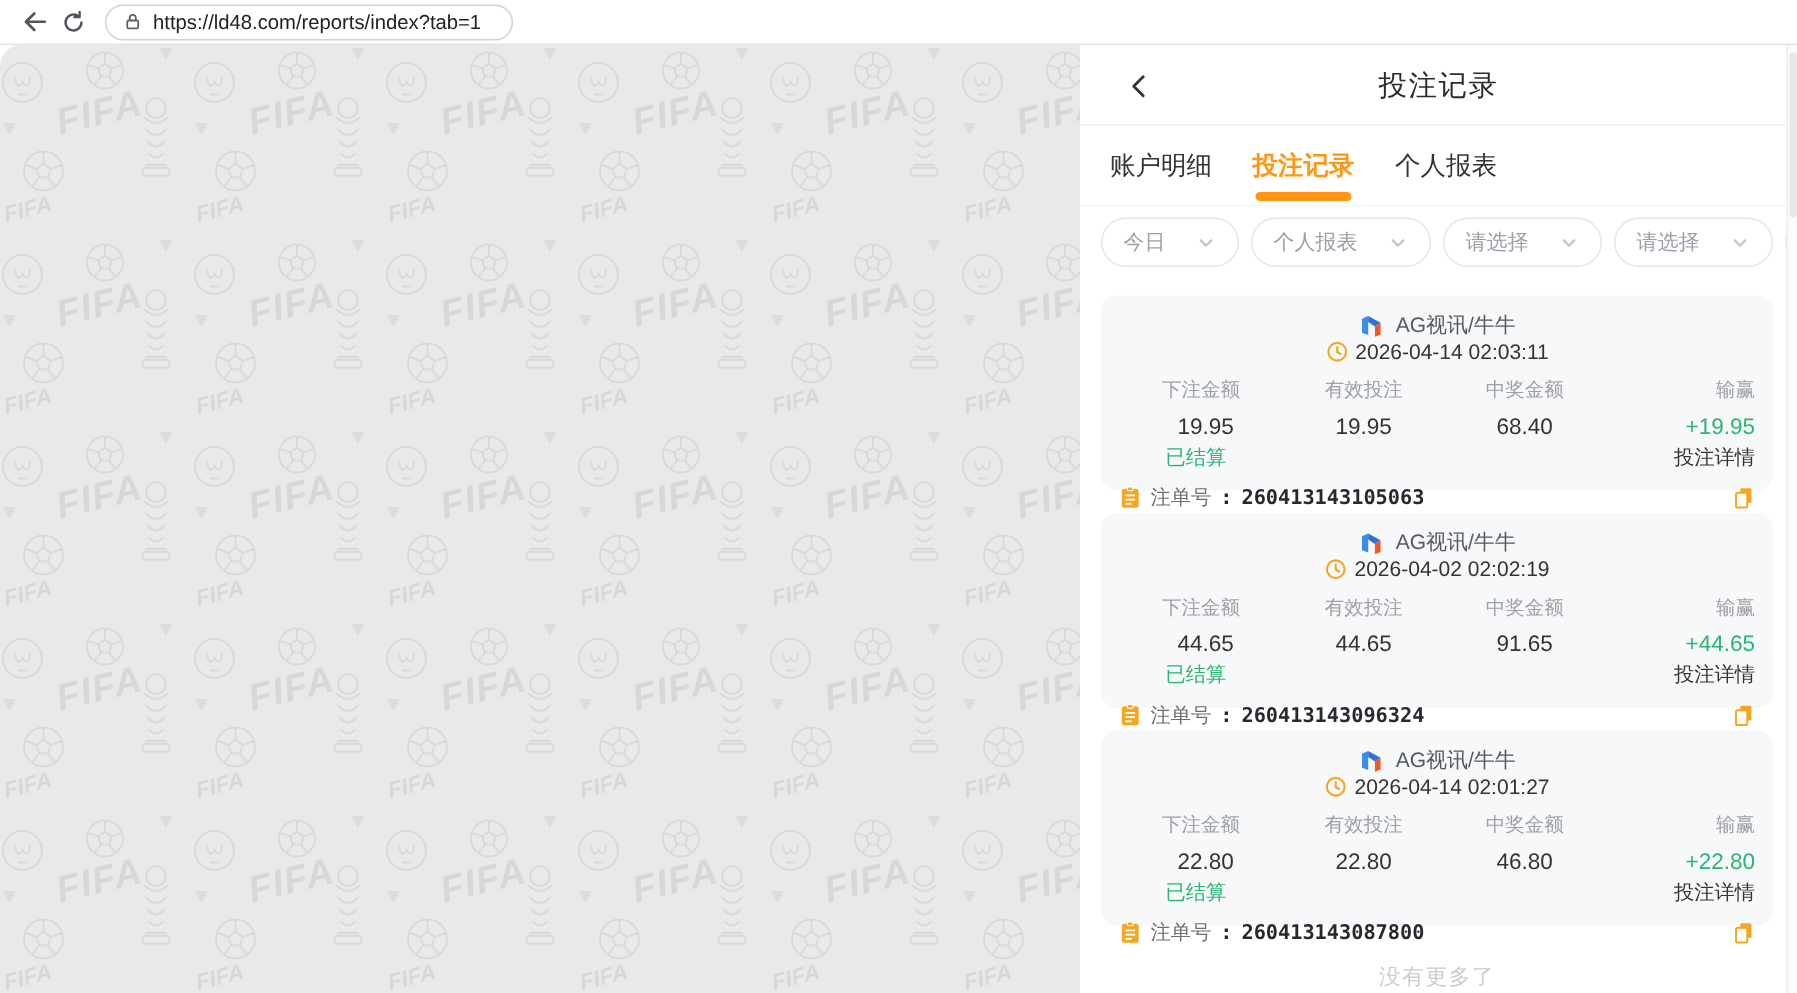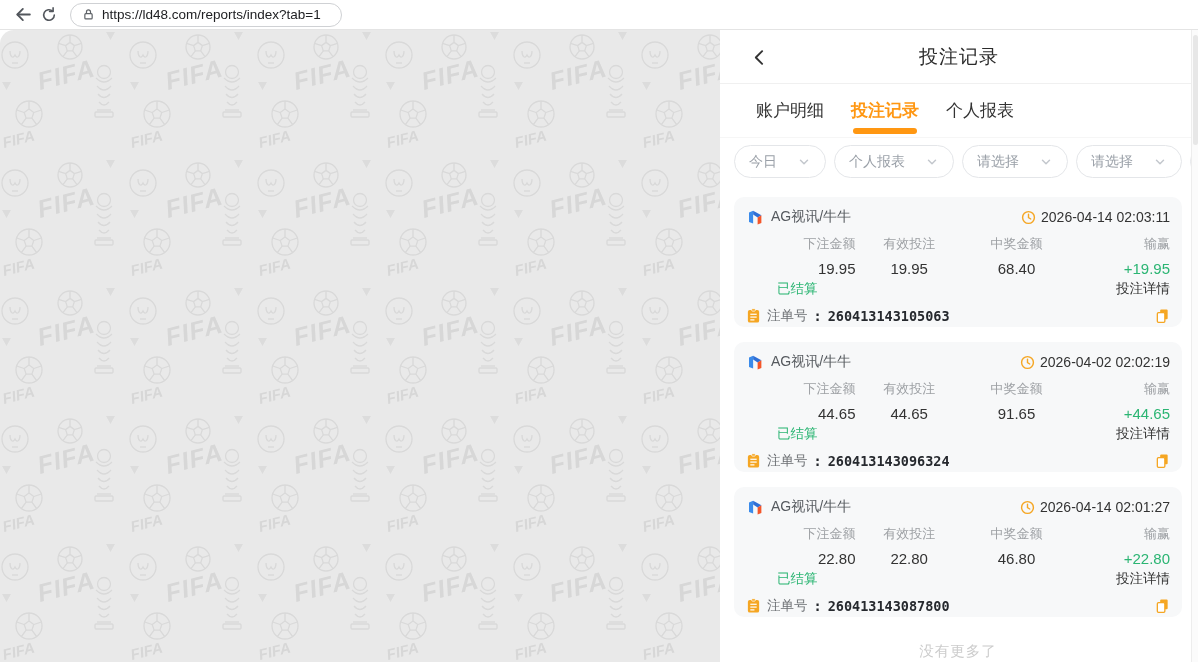--- a/index.html
+++ b/index.html
@@ -18,36 +18,36 @@
   .wallpaper { flex:1 1 auto; position:relative; background:#fff; overflow:hidden; }
   .wp-bg { position:absolute; inset:0; background:#e9e9e9; border-top-left-radius:14px; overflow:hidden; }
   .wp-bg svg { display:block; width:100%; height:100%; }
 
   
   .panel { width:478px; flex:0 0 478px; background:#fff; position:relative; display:flex; flex-direction:column; overflow:hidden; }
   .panel-header { height:55px; position:relative; display:flex; align-items:center; justify-content:center; border-bottom:1px solid #f0f0f0; background:#fff; }
   .back-btn { position:absolute; left:24px; top:0; height:55px; width:30px; display:flex; align-items:center; justify-content:center; cursor:pointer; }
   .panel-title { font-size:19px; color:#2b2b2b; letter-spacing:1px; }
 
-  .tabs { display:flex; align-items:stretch; gap:27px; padding:0 36px; height:55px; border-bottom:1px solid #f6f6f6; background:#fff; }
+  .tabs { display:flex; align-items:stretch; gap:27px; padding:0 20px; height:55px; border-bottom:1px solid #f6f6f6; background:#fff; }
   .tab { position:relative; display:flex; align-items:center; font-size:17px; color:#333; cursor:pointer; }
   .tab.active { color:#ff9712; font-weight:bold; }
   .tab.active::after { content:""; position:absolute; left:50%; transform:translateX(-50%); bottom:3px; width:64px; height:6px; border-radius:3px; background:#ff9712; }
 
   .filters { display:flex; gap:8px; padding:7px 0 7px 14px; overflow:hidden; white-space:nowrap; background:#fff; }
   .pill { flex:0 0 auto; height:33px; border:1px solid #e4e6e9; border-radius:17px; background:#fff; display:inline-flex; align-items:center; gap:20px; padding:0 14px; font-size:14px; color:#9aa0a8; cursor:pointer; }
 
   .list { flex:1 1 auto; padding:13px 16px 0 14px; background:#fff; overflow:hidden; }
   .card { background:#f7f8f9; border-radius:10px; padding:11px 12px 10px 12px; margin-bottom:15px; height:130px; }
-  .card-head { display:flex; align-items:center; justify-content:space-between; }
+  .card-head { display:flex; align-items:center; justify-content:space-between;flex-direction:column; }
   .game { display:flex; align-items:center; gap:7px; font-size:14px; color:#565a5f; }
   .time { display:flex; align-items:center; gap:5px; font-size:14px; color:#333; }
 
   .grid { display:grid; grid-template-columns:1.02fr 1fr 1fr 0.93fr; margin-top:9px; }
-  .grid span:nth-child(1){ text-align:right; }
+  .grid span:nth-child(1){ text-align:center; }
   .grid span:nth-child(2){ text-align:center; }
   .grid span:nth-child(3){ text-align:center; }
   .grid span:nth-child(4){ text-align:right; }
   .labels span { font-size:13px; color:#9da0a4; }
   .values { margin-top:7px; }
   .values span { font-size:15px; color:#333; }
   .values span:nth-child(1){ padding-left:6px; }
   .values .profit { color:#2bb573; }
 
   .status-row { display:flex; justify-content:space-between; align-items:center; margin-top:3px; font-size:13.5px;margin-left:31px; }

